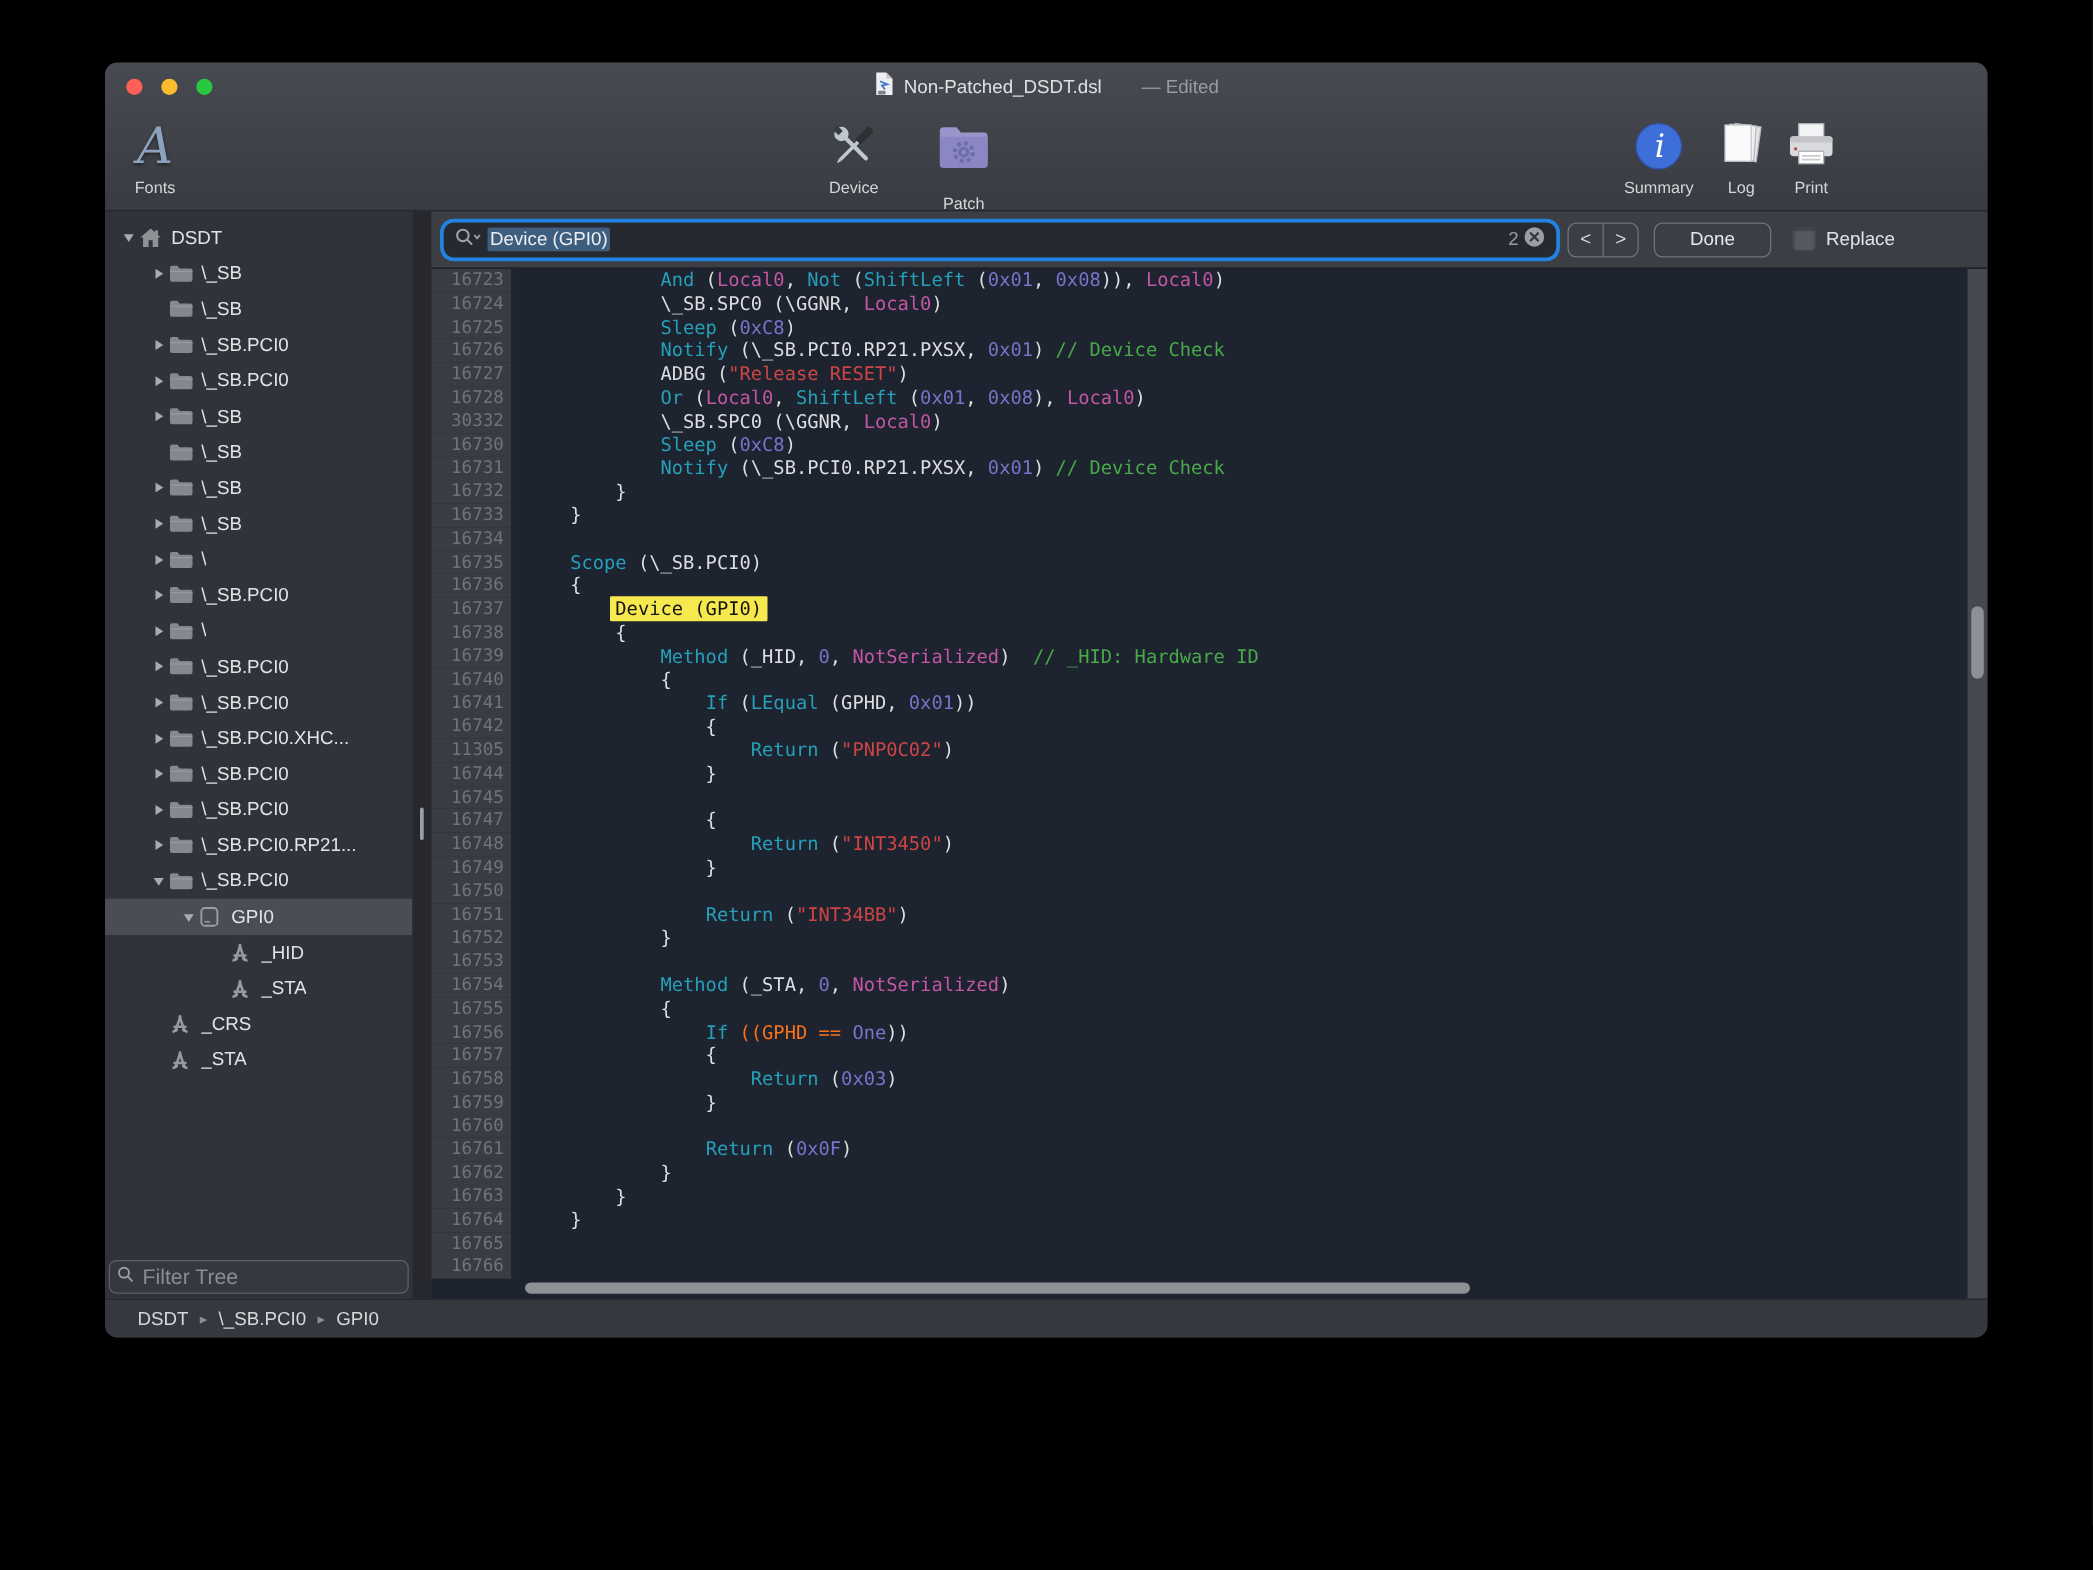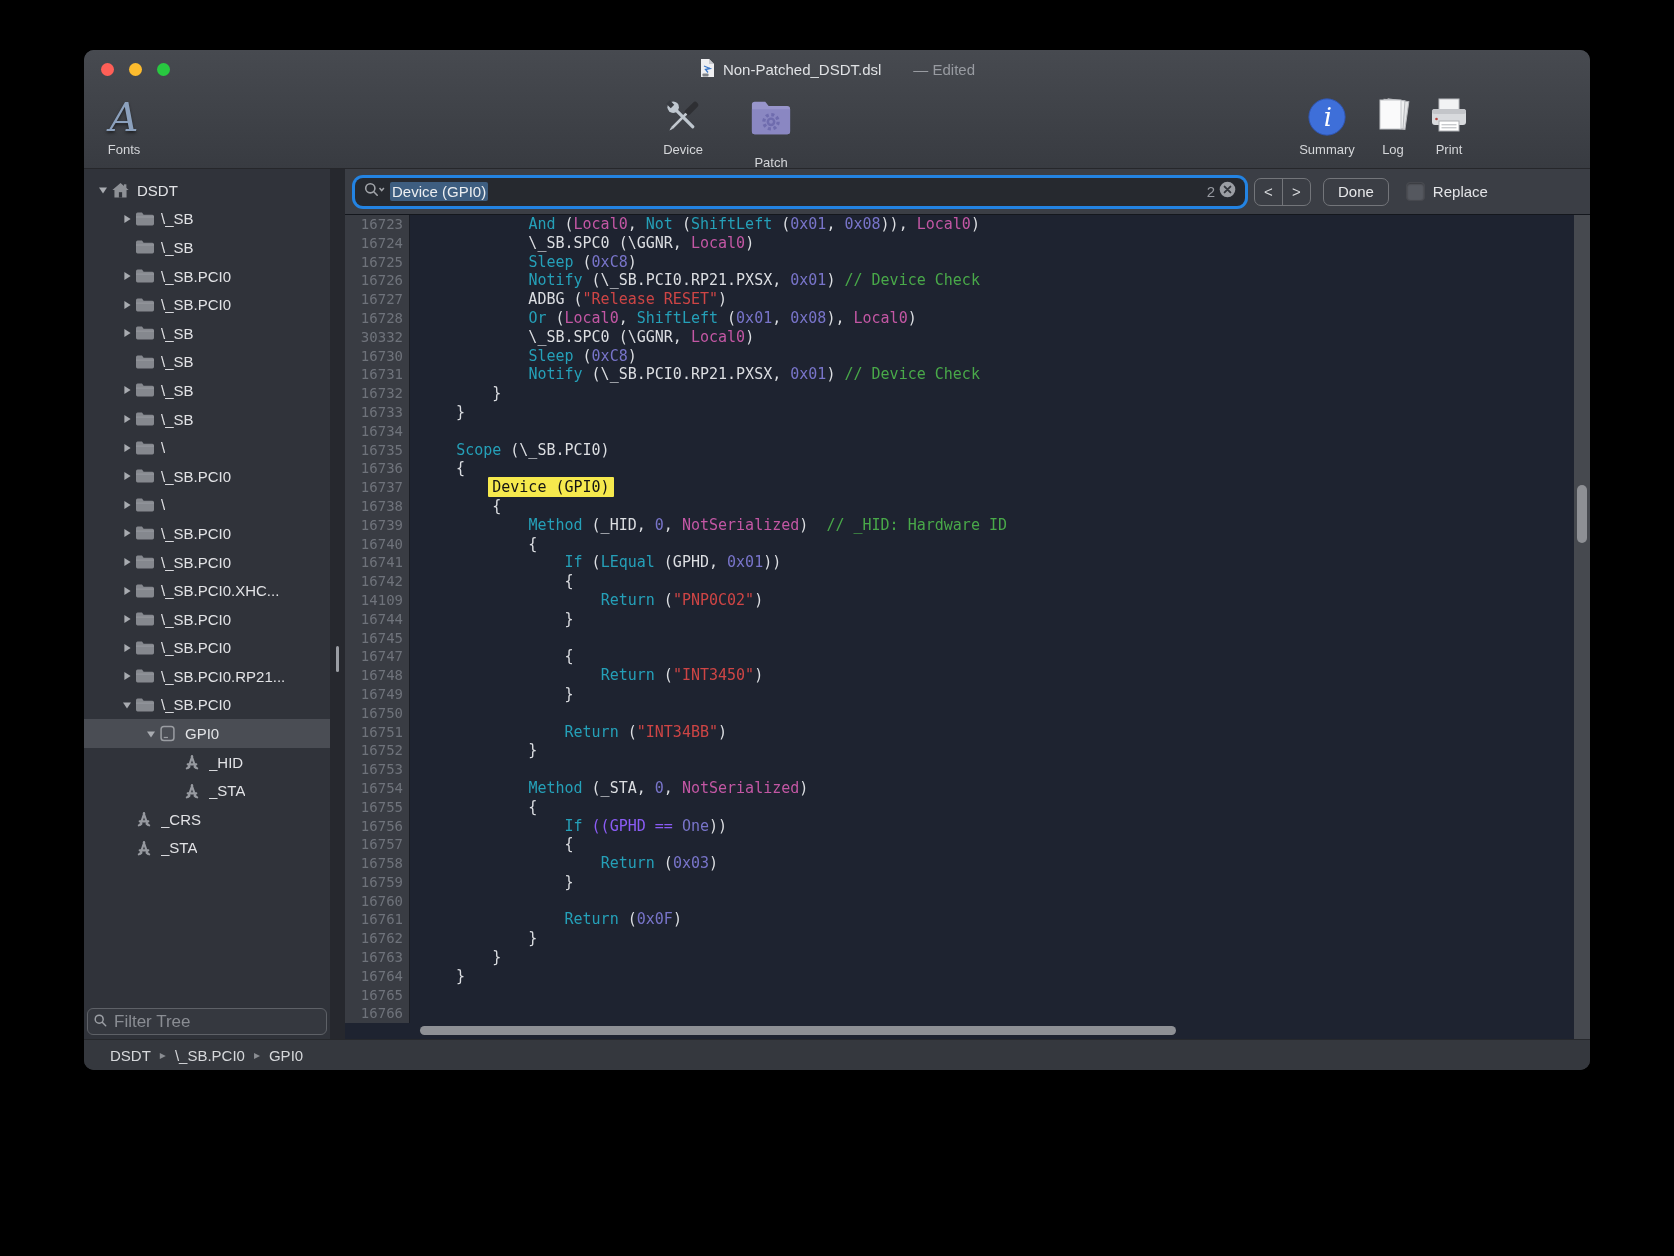--- a/index.html
+++ b/index.html
@@ -43,21 +43,21 @@
   #divider .handle{position:absolute;left:6px;top:477px;width:3px;height:26px;border-radius:2px;background:#9A9DA3;}
   
   #editor-panel{flex:1;display:flex;flex-direction:column;min-width:0;background:#3B3E45;}
   #search-row{height:45px;flex:none;display:flex;align-items:center;padding:0 10px;gap:9px;border-bottom:1px solid #14171D;}
   #search-field{width:872px;height:28px;background:#26292F;border-radius:8px;box-shadow:0 0 0 3px #2383E2;display:flex;align-items:center;padding:0 9px;gap:4px;}
   #search-text{font-size:15px;color:#ECEEF0;background:#3E5E80;padding:1px 2px;border-radius:2px;white-space:pre;}
   #search-count{margin-left:auto;color:#9699A0;font-size:15px;}
   #seg{display:flex;border:1px solid #73757A;border-radius:7px;overflow:hidden;height:26px;}
   .seg-btn{width:27px;display:flex;align-items:center;justify-content:center;color:#D9DBDE;font-size:15px;background:transparent;}
   .seg-btn:first-child{border-right:1px solid #73757A;}
-  #done-btn{height:26px;padding:0 14px;border:1px solid #73757A;border-radius:7px;color:#E6E7E9;font-size:15px;display:flex;align-items:center;margin-left:3px;}
+  #done-btn{height:26px;padding:0 28px;border:1px solid #73757A;border-radius:7px;color:#E6E7E9;font-size:15px;display:flex;align-items:center;margin-left:3px;}
   #replace-wrap{display:flex;align-items:center;gap:8px;margin-left:8px;}
   #replace-check{width:17px;height:17px;border-radius:4px;background:#55585F;border:1px solid #46484E;box-shadow:inset 0 1px 2px rgba(0,0,0,.4);}
   #replace-label{color:#E3E4E7;font-size:15px;}
   #code-area{flex:1;position:relative;background:#1E2330;overflow:hidden;font-family:"DejaVu Sans Mono",monospace;}
   .code-row{display:flex;height:18.8px;line-height:18.8px;font-size:15px;white-space:pre;}
   .ln{width:58px;flex:none;background:#393C43;color:#6F737B;text-align:right;padding-right:6px;font-size:14px;border-right:1px solid #1A1D24;}
   .lc{padding-left:10px;flex:1;}
   .tk-hl{padding:1px 4px;margin:-1px -4px;border-radius:1px;}
   #vscroll{position:absolute;top:0;right:0;bottom:0;width:16px;background:#46494F;}
   #vscroll .thumb{position:absolute;left:3px;top:270px;width:10px;height:58px;border-radius:5px;background:#8E9095;}
@@ -564,33 +564,33 @@
             <div class="code-row"><span class="ln">16733</span><span class="lc"><span style="color: rgb(220, 222, 226);">    }</span></span></div>
             <div class="code-row"><span class="ln">16734</span><span class="lc"></span></div>
             <div class="code-row"><span class="ln">16735</span><span class="lc"><span style="color: rgb(220, 222, 226);">    </span><span style="color: rgb(37, 160, 184);">Scope</span><span style="color: rgb(220, 222, 226);"> (\_SB.PCI0)</span></span></div>
             <div class="code-row"><span class="ln">16736</span><span class="lc"><span style="color: rgb(220, 222, 226);">    {</span></span></div>
             <div class="code-row"><span class="ln">16737</span><span class="lc"><span style="color: rgb(220, 222, 226);">        </span><span class="tk-hl" style="background: rgb(246, 233, 77); color: rgb(20, 20, 20);">Device (GPI0)</span></span></div>
             <div class="code-row"><span class="ln">16738</span><span class="lc"><span style="color: rgb(220, 222, 226);">        {</span></span></div>
             <div class="code-row"><span class="ln">16739</span><span class="lc"><span style="color: rgb(220, 222, 226);">            </span><span style="color: rgb(37, 160, 184);">Method</span><span style="color: rgb(220, 222, 226);"> (_HID, </span><span style="color: rgb(120, 116, 201);">0</span><span style="color: rgb(220, 222, 226);">, </span><span style="color: rgb(195, 87, 164);">NotSerialized</span><span style="color: rgb(220, 222, 226);">)  </span><span style="color: rgb(73, 169, 73);">// _HID: Hardware ID</span></span></div>
             <div class="code-row"><span class="ln">16740</span><span class="lc"><span style="color: rgb(220, 222, 226);">            {</span></span></div>
             <div class="code-row"><span class="ln">16741</span><span class="lc"><span style="color: rgb(220, 222, 226);">                </span><span style="color: rgb(37, 160, 184);">If</span><span style="color: rgb(220, 222, 226);"> (</span><span style="color: rgb(37, 160, 184);">LEqual</span><span style="color: rgb(220, 222, 226);"> (GPHD, </span><span style="color: rgb(120, 116, 201);">0x01</span><span style="color: rgb(220, 222, 226);">))</span></span></div>
             <div class="code-row"><span class="ln">16742</span><span class="lc"><span style="color: rgb(220, 222, 226);">                {</span></span></div>
-            <div class="code-row"><span class="ln">14109</span><span class="lc"><span style="color: rgb(220, 222, 226);">                    </span><span style="color: rgb(37, 160, 184);">Return</span><span style="color: rgb(220, 222, 226);"> (</span><span style="color: rgb(206, 69, 69);">"PNP0C02"</span><span style="color: rgb(220, 222, 226);">)</span></span></div>
+            <div class="code-row"><span class="ln">11305</span><span class="lc"><span style="color: rgb(220, 222, 226);">                    </span><span style="color: rgb(37, 160, 184);">Return</span><span style="color: rgb(220, 222, 226);"> (</span><span style="color: rgb(206, 69, 69);">"PNP0C02"</span><span style="color: rgb(220, 222, 226);">)</span></span></div>
             <div class="code-row"><span class="ln">16744</span><span class="lc"><span style="color: rgb(220, 222, 226);">                }</span></span></div>
             <div class="code-row"><span class="ln">16745</span><span class="lc"></span></div>
             <div class="code-row"><span class="ln">16747</span><span class="lc"><span style="color: rgb(220, 222, 226);">                {</span></span></div>
             <div class="code-row"><span class="ln">16748</span><span class="lc"><span style="color: rgb(220, 222, 226);">                    </span><span style="color: rgb(37, 160, 184);">Return</span><span style="color: rgb(220, 222, 226);"> (</span><span style="color: rgb(206, 69, 69);">"INT3450"</span><span style="color: rgb(220, 222, 226);">)</span></span></div>
             <div class="code-row"><span class="ln">16749</span><span class="lc"><span style="color: rgb(220, 222, 226);">                }</span></span></div>
             <div class="code-row"><span class="ln">16750</span><span class="lc"></span></div>
             <div class="code-row"><span class="ln">16751</span><span class="lc"><span style="color: rgb(220, 222, 226);">                </span><span style="color: rgb(37, 160, 184);">Return</span><span style="color: rgb(220, 222, 226);"> (</span><span style="color: rgb(206, 69, 69);">"INT34BB"</span><span style="color: rgb(220, 222, 226);">)</span></span></div>
             <div class="code-row"><span class="ln">16752</span><span class="lc"><span style="color: rgb(220, 222, 226);">            }</span></span></div>
             <div class="code-row"><span class="ln">16753</span><span class="lc"></span></div>
             <div class="code-row"><span class="ln">16754</span><span class="lc"><span style="color: rgb(220, 222, 226);">            </span><span style="color: rgb(37, 160, 184);">Method</span><span style="color: rgb(220, 222, 226);"> (_STA, </span><span style="color: rgb(120, 116, 201);">0</span><span style="color: rgb(220, 222, 226);">, </span><span style="color: rgb(195, 87, 164);">NotSerialized</span><span style="color: rgb(220, 222, 226);">)</span></span></div>
             <div class="code-row"><span class="ln">16755</span><span class="lc"><span style="color: rgb(220, 222, 226);">            {</span></span></div>
-            <div class="code-row"><span class="ln">16756</span><span class="lc"><span style="color: rgb(220, 222, 226);">                </span><span style="color: rgb(37, 160, 184);">If</span><span style="color: #8b5cf6;"> ((GPHD == </span><span style="color: rgb(120, 116, 201);">One</span><span style="color: rgb(220, 222, 226);">))</span></span></div>
+            <div class="code-row"><span class="ln">16756</span><span class="lc"><span style="color: rgb(220, 222, 226);">                </span><span style="color: rgb(37, 160, 184);">If</span><span style="color: #f97316;"> ((GPHD == </span><span style="color: rgb(120, 116, 201);">One</span><span style="color: rgb(220, 222, 226);">))</span></span></div>
             <div class="code-row"><span class="ln">16757</span><span class="lc"><span style="color: rgb(220, 222, 226);">                {</span></span></div>
             <div class="code-row"><span class="ln">16758</span><span class="lc"><span style="color: rgb(220, 222, 226);">                    </span><span style="color: rgb(37, 160, 184);">Return</span><span style="color: rgb(220, 222, 226);"> (</span><span style="color: rgb(120, 116, 201);">0x03</span><span style="color: rgb(220, 222, 226);">)</span></span></div>
             <div class="code-row"><span class="ln">16759</span><span class="lc"><span style="color: rgb(220, 222, 226);">                }</span></span></div>
             <div class="code-row"><span class="ln">16760</span><span class="lc"></span></div>
             <div class="code-row"><span class="ln">16761</span><span class="lc"><span style="color: rgb(220, 222, 226);">                </span><span style="color: rgb(37, 160, 184);">Return</span><span style="color: rgb(220, 222, 226);"> (</span><span style="color: rgb(120, 116, 201);">0x0F</span><span style="color: rgb(220, 222, 226);">)</span></span></div>
             <div class="code-row"><span class="ln">16762</span><span class="lc"><span style="color: rgb(220, 222, 226);">            }</span></span></div>
             <div class="code-row"><span class="ln">16763</span><span class="lc"><span style="color: rgb(220, 222, 226);">        }</span></span></div>
             <div class="code-row"><span class="ln">16764</span><span class="lc"><span style="color: rgb(220, 222, 226);">    }</span></span></div>
             <div class="code-row"><span class="ln">16765</span><span class="lc"></span></div>
             <div class="code-row"><span class="ln">16766</span><span class="lc"></span></div>

